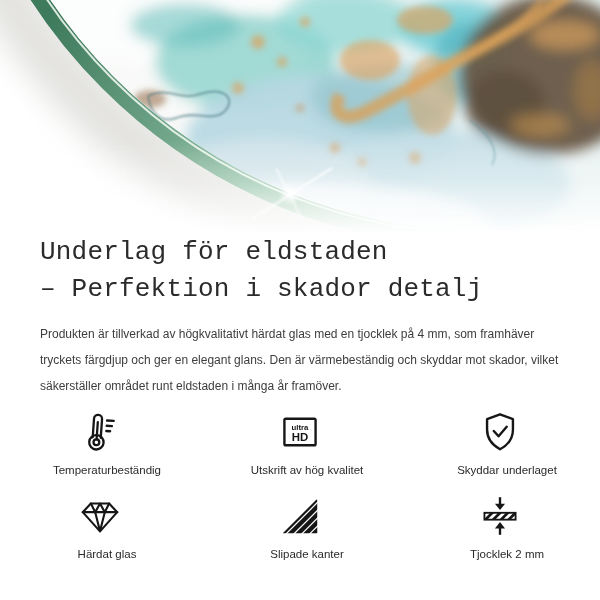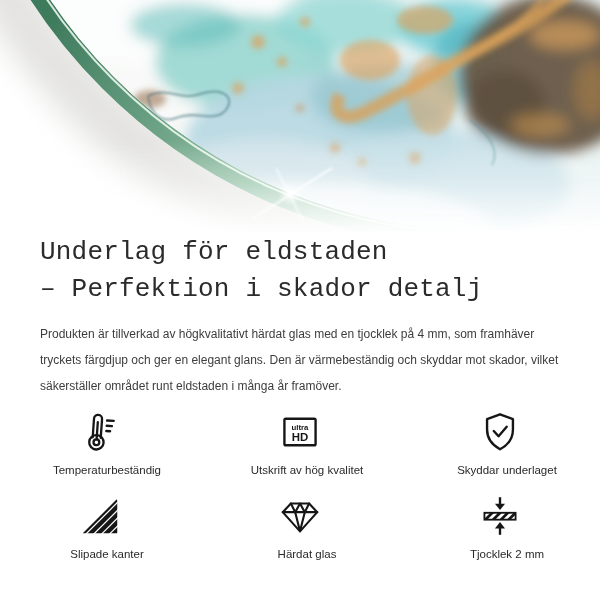--- a/index.html
+++ b/index.html
@@ -176,54 +176,54 @@
         <svg width="46" height="46" viewBox="0 0 48 48">
           <path class="ico" style="stroke-width:2.5" d="M24,5.5 L37.5,10.5 L37.5,21.5 C37.5,31 32.5,37.5 24,42 C15.5,37.5 10.5,31 10.5,21.5 L10.5,10.5 Z"></path>
           <path class="ico" style="stroke-width:2.5" d="M17.5,23 L22.5,28.5 L31,18.5"></path>
         </svg>
       </div>
       <div class="feature-label">Skyddar underlaget</div>
     </div>
 
     <div class="feature">
       <div class="icon-box">
+        <svg width="46" height="46" viewBox="0 0 48 48">
+          <g class="ico" style="stroke-width:2.2">
+            <path d="M14.5,11 L33.5,11 L42,20 L24,40 L6,20 Z"></path>
+            <line x1="6" y1="20" x2="42" y2="20"></line>
+            <path d="M14.5,11 L19,20 L24,11 L29,20 L33.5,11"></path>
+            <path d="M19,20 L24,40 L29,20"></path>
+          </g>
+        </svg>
+      </div>
+      <div class="feature-label">Härdat glas</div>
+    </div>
+
+    <div class="feature">
+      <div class="icon-box">
         <svg width="42" height="42" viewBox="0 0 48 48">
           <defs>
               <clipPath id="triClip">
                 <polygon points="4,44 44,4 44,44"></polygon>
               </clipPath>
             </defs>
           <g clip-path="url(#triClip)" stroke="#161616" stroke-width="5">
             <line x1="1" y1="47" x2="43" y2="5"></line>
             <line x1="10" y1="47" x2="52" y2="5"></line>
             <line x1="19" y1="47" x2="61" y2="5"></line>
             <line x1="28" y1="47" x2="70" y2="5"></line>
             <line x1="37" y1="47" x2="79" y2="5"></line>
           </g>
         </svg>
       </div>
       <div class="feature-label">Slipade kanter</div>
     </div>
 
     <div class="feature">
       <div class="icon-box">
-        <svg width="46" height="46" viewBox="0 0 48 48">
-          <g class="ico" style="stroke-width:2.2">
-            <path d="M14.5,11 L33.5,11 L42,20 L24,40 L6,20 Z"></path>
-            <line x1="6" y1="20" x2="42" y2="20"></line>
-            <path d="M14.5,11 L19,20 L24,11 L29,20 L33.5,11"></path>
-            <path d="M19,20 L24,40 L29,20"></path>
-          </g>
-        </svg>
-      </div>
-      <div class="feature-label">Härdat glas</div>
-    </div>
-
-    <div class="feature">
-      <div class="icon-box">
         <svg width="44" height="44" viewBox="0 0 48 48">
           <defs>
             <pattern id="hatch" patternUnits="userSpaceOnUse" width="6" height="6" patternTransform="rotate(45)">
               <rect width="3" height="6" fill="#161616"></rect>
             </pattern>
           </defs>
           <rect x="7" y="20.5" width="34" height="7.5" fill="url(#hatch)" stroke="#161616" stroke-width="2"></rect>
           <line x1="24" y1="3.5" x2="24" y2="11" stroke="#161616" stroke-width="2.6"></line>
           <polygon class="ico-fill" points="18.5,10.5 29.5,10.5 24,17.5"></polygon>
           <line x1="24" y1="44.5" x2="24" y2="37" stroke="#161616" stroke-width="2.6"></line>

